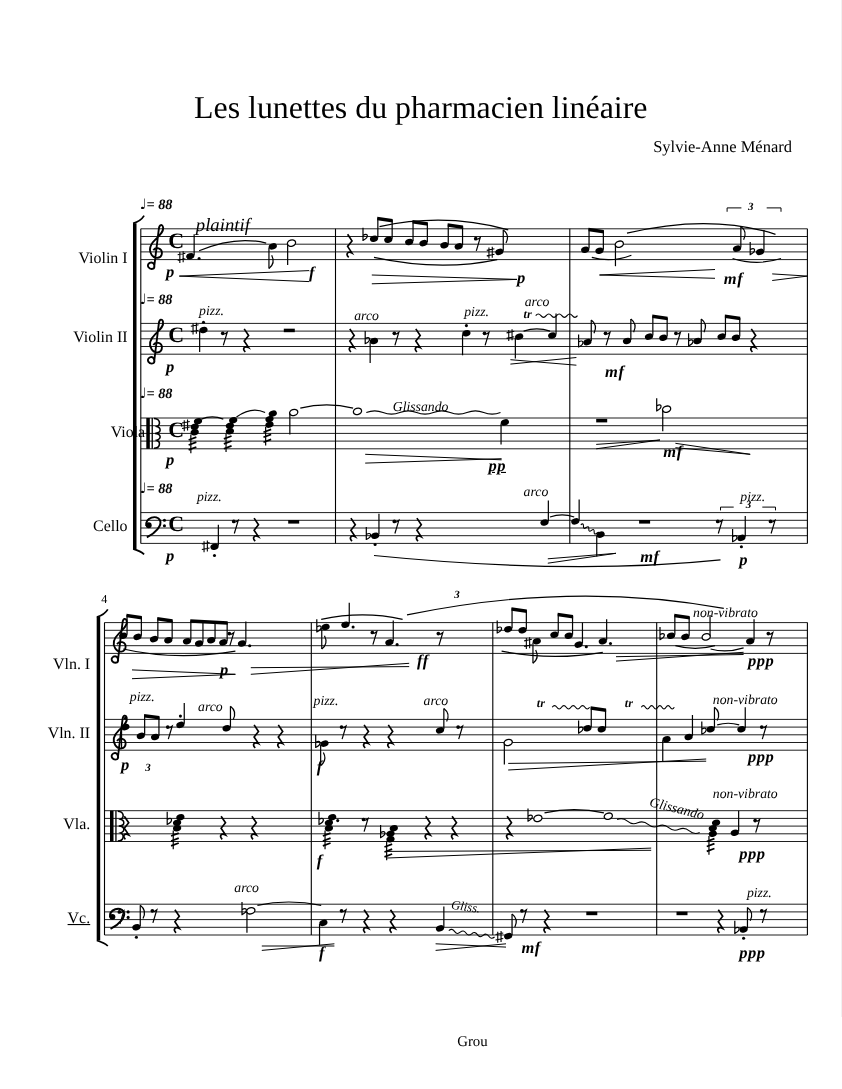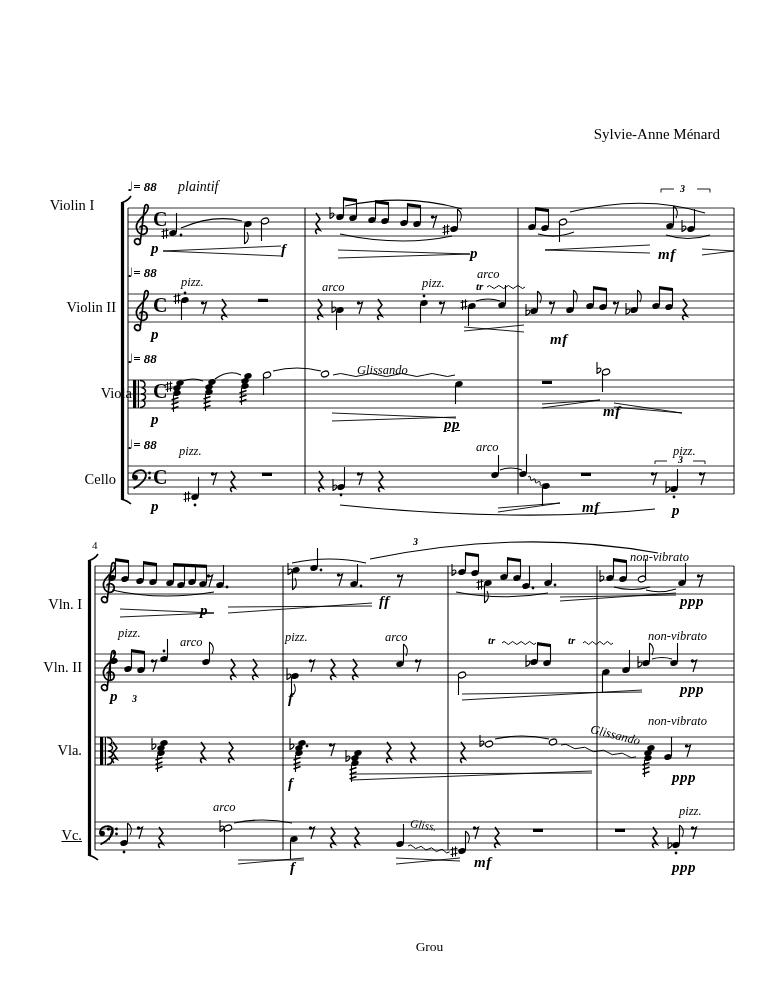--- a/index.html
+++ b/index.html
@@ -386,37 +386,38 @@
           <use href="#rq" x="654" y="836"></use>
         <use href="#flat" x="668" y="845"></use>
           <use href="#s8u" x="676" y="845"></use>
           <use href="#dot" x="676" y="853"></use>
           <use href="#r8" x="694" y="831"></use>
         <path d="M238 864 L304 858 M238 860 L304 860 M396 864 L460 858 M396 858 L460 861" stroke="#000" stroke-width=".9"></path>
       </g>
     </g>
   </svg>
 
+  <div class="t title" style="top:82px;">Les lunettes du pharmacien linéaire</div>
   <div class="t composer" style="right:45px;top:127px;">Sylvie-Anne Ménard</div>
   <div class="t footer" style="top:940px;">Grou</div>
 
-  <div class="t lbl" style="left:28px;top:198px;width:88px;text-align:center;">Violin I</div>
+  <div class="t lbl" style="left:28px;top:228px;width:88px;">Violin I</div>
   <div class="t lbl" style="left:28px;top:300px;width:88px;">Violin II</div>
   <div class="t lbl" style="left:44px;top:386px;width:88px;">Viola</div>
   <div class="t lbl" style="left:28px;top:472px;width:88px;">Cello</div>
 
   <div class="t lbl" style="left:16px;top:597px;width:66px;">Vln. I</div>
   <div class="t lbl" style="left:16px;top:660px;width:66px;">Vln. II</div>
   <div class="t lbl" style="left:16px;top:743px;width:66px;">Vla.</div>
   <div class="t lbl" style="left:16px;top:828px;width:66px;text-decoration:underline;">Vc.</div>
 
   <div class="t mnum" style="left:92px;top:540px;">4</div>
 
   <div class="t" style="left:127px;top:177px;"><span class="tnote">♩</span><span class="tval">= 88</span></div>
-  <div class="t tech" style="left:178px;top:180px;font-size:14px;">plaintif</div>
+  <div class="t tech" style="left:178px;top:196px;font-size:17px;">plaintif</div>
   <div class="t" style="left:127px;top:263px;"><span class="tnote">♩</span><span class="tval">= 88</span></div>
   <div class="t" style="left:127px;top:349px;"><span class="tnote">♩</span><span class="tval">= 88</span></div>
   <div class="t" style="left:127px;top:435px;"><span class="tnote">♩</span><span class="tval">= 88</span></div>
 
   <div class="t ts" style="left:153px;top:209px;">C</div>
   <div class="t ts" style="left:153px;top:295px;">C</div>
   <div class="t ts" style="left:153px;top:381px;">C</div>
   <div class="t ts" style="left:153px;top:467px;">C</div>
 
   <div class="t dyn" style="left:151px;top:241px;">p</div>

